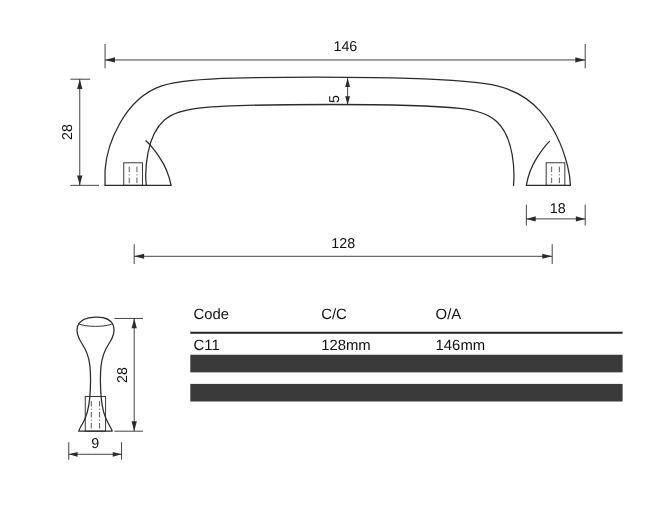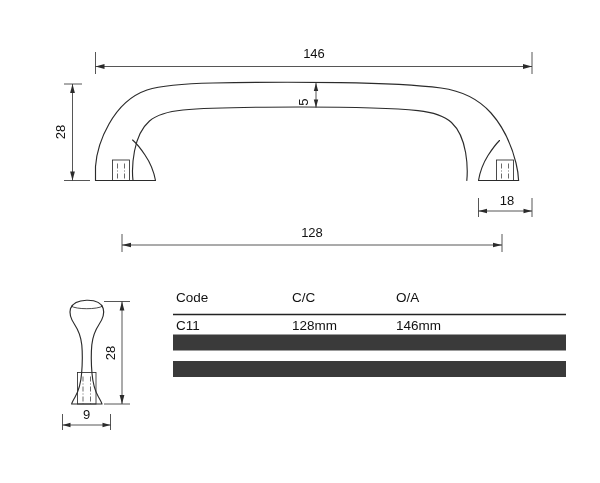--- a/index.html
+++ b/index.html
@@ -11,21 +11,21 @@
     width: 600px;
     height: 483px;
     position: relative;
     overflow: hidden;
     font-family: "Liberation Sans", sans-serif;
     color: #1a1a1a;
   }
   #drawing-root {
     position: absolute;
     left: 0;
-    top: 12px;
+    top: 0;
     width: 600px;
     height: 372px;
   }
   svg.tech-drawing {
     display: block;
     width: 600px;
     height: 483px;
   }
   .outline {
     fill: none;

